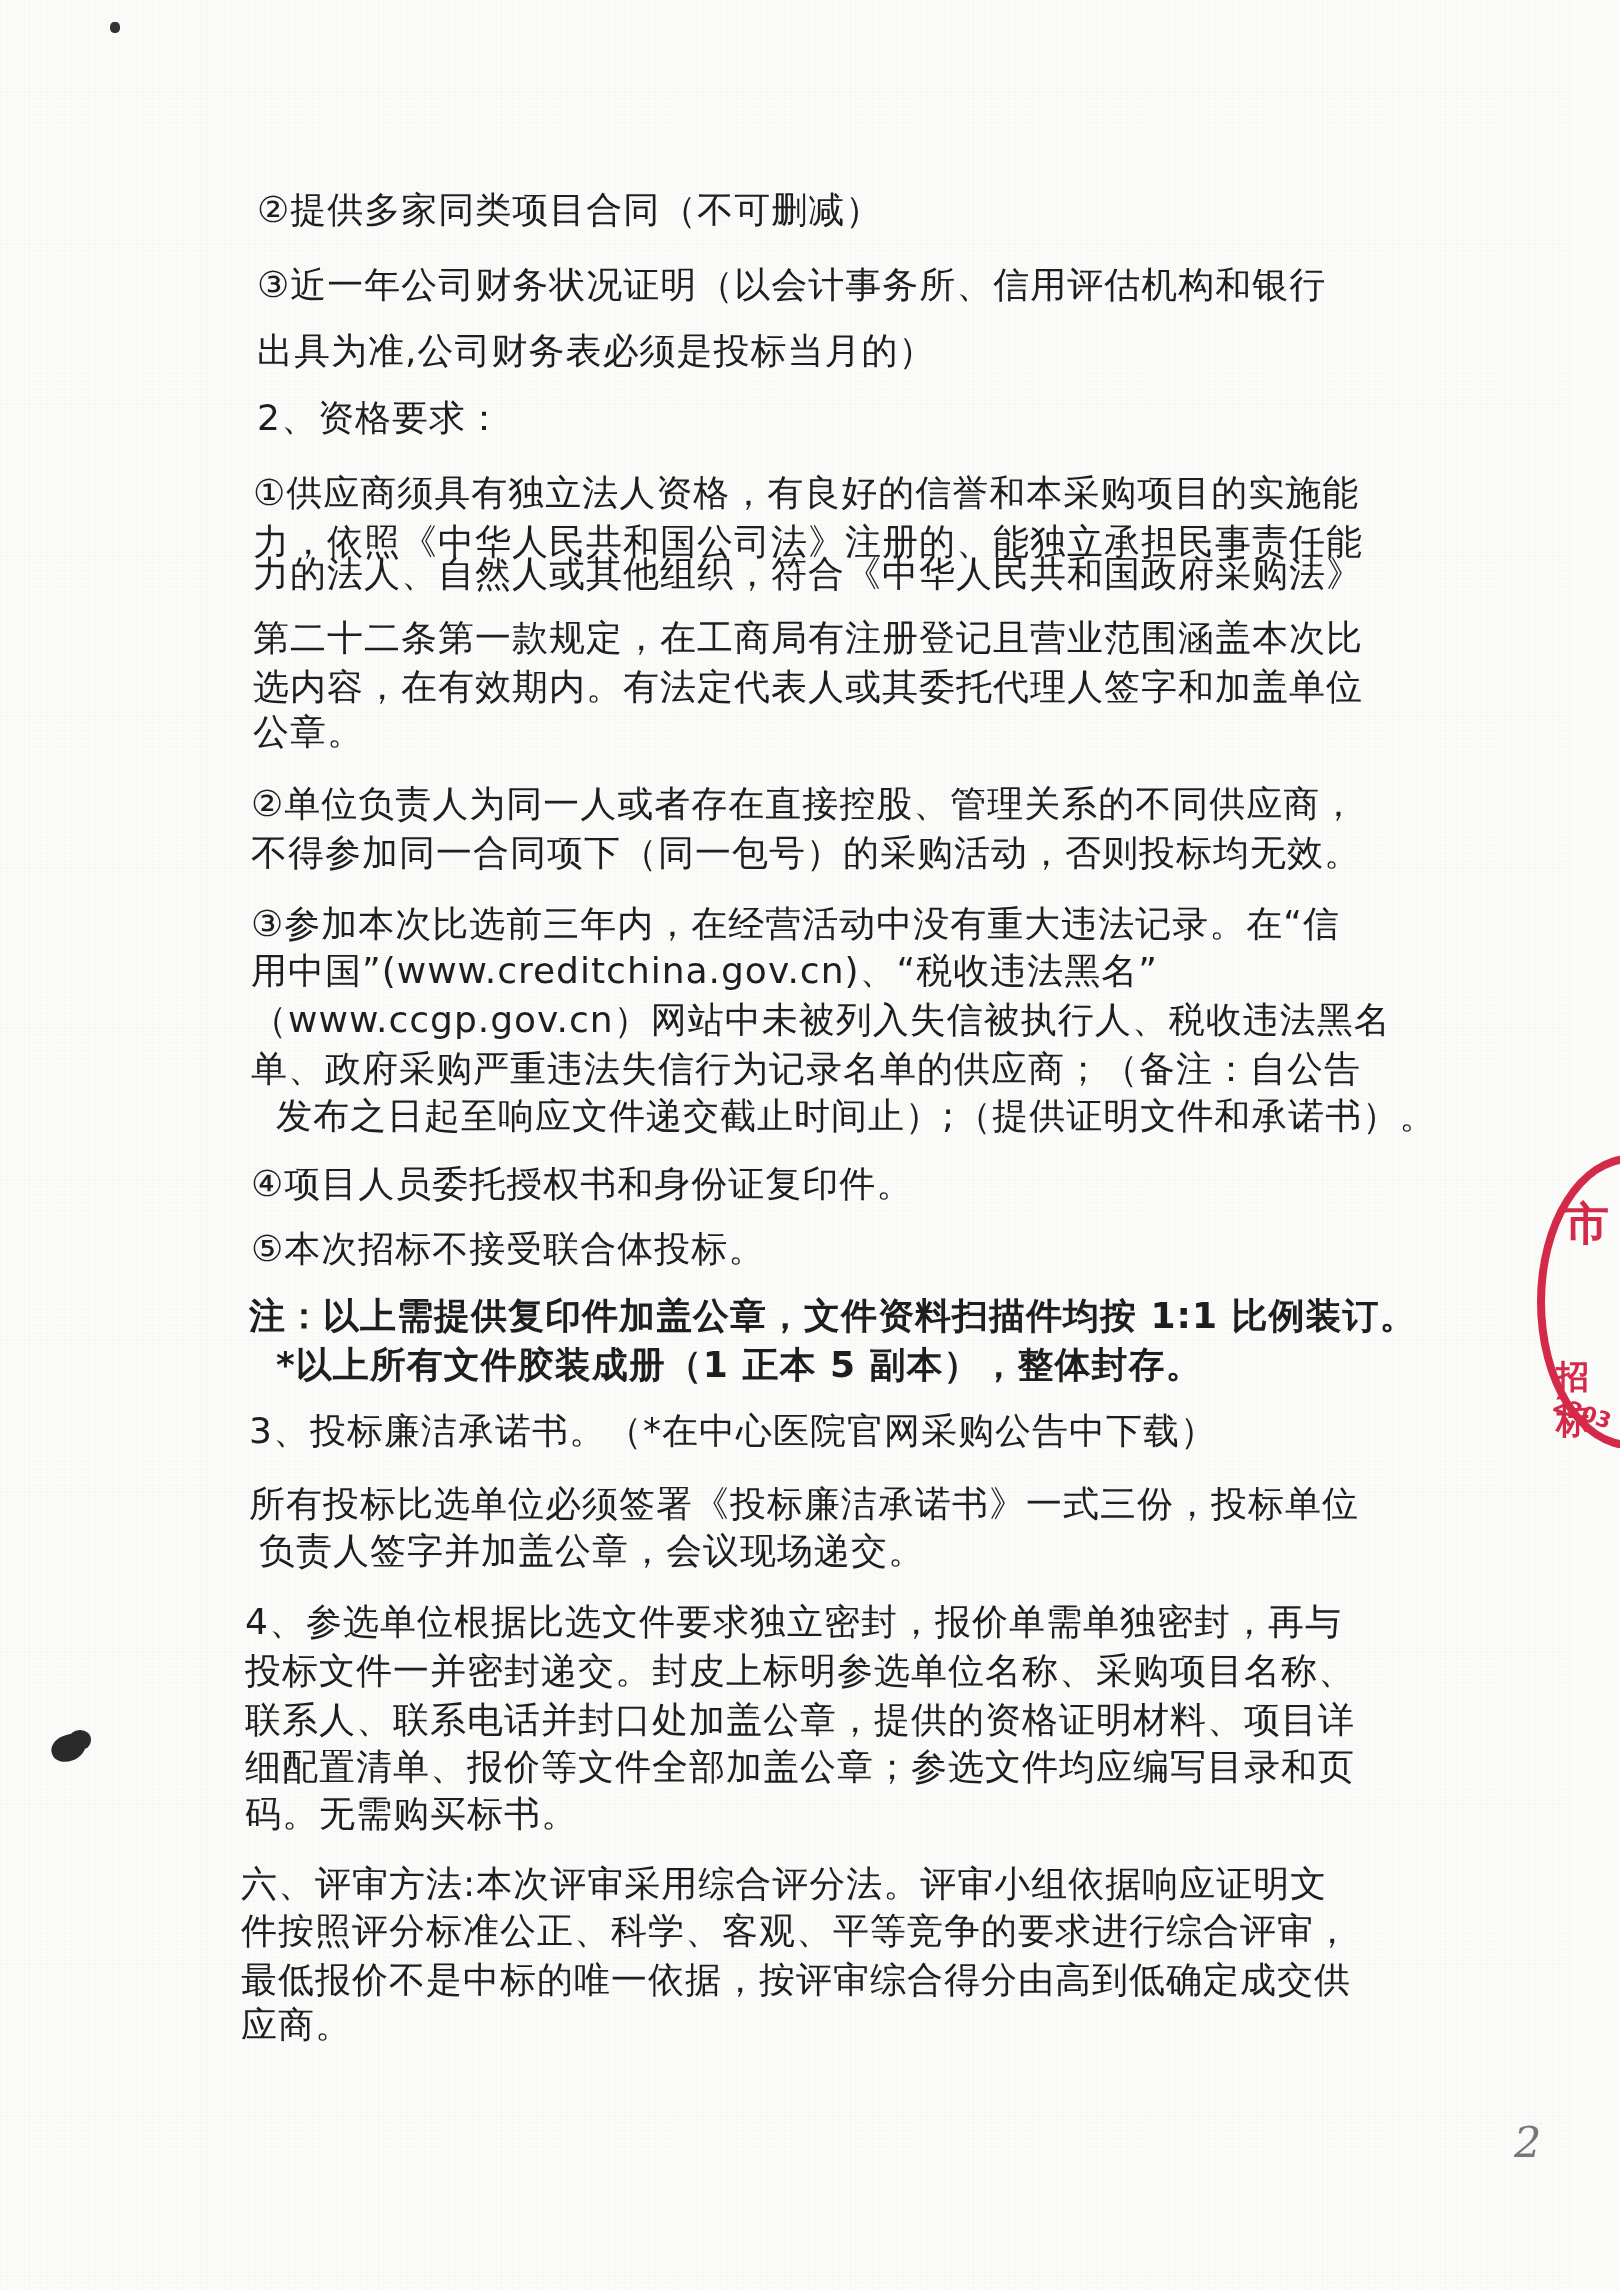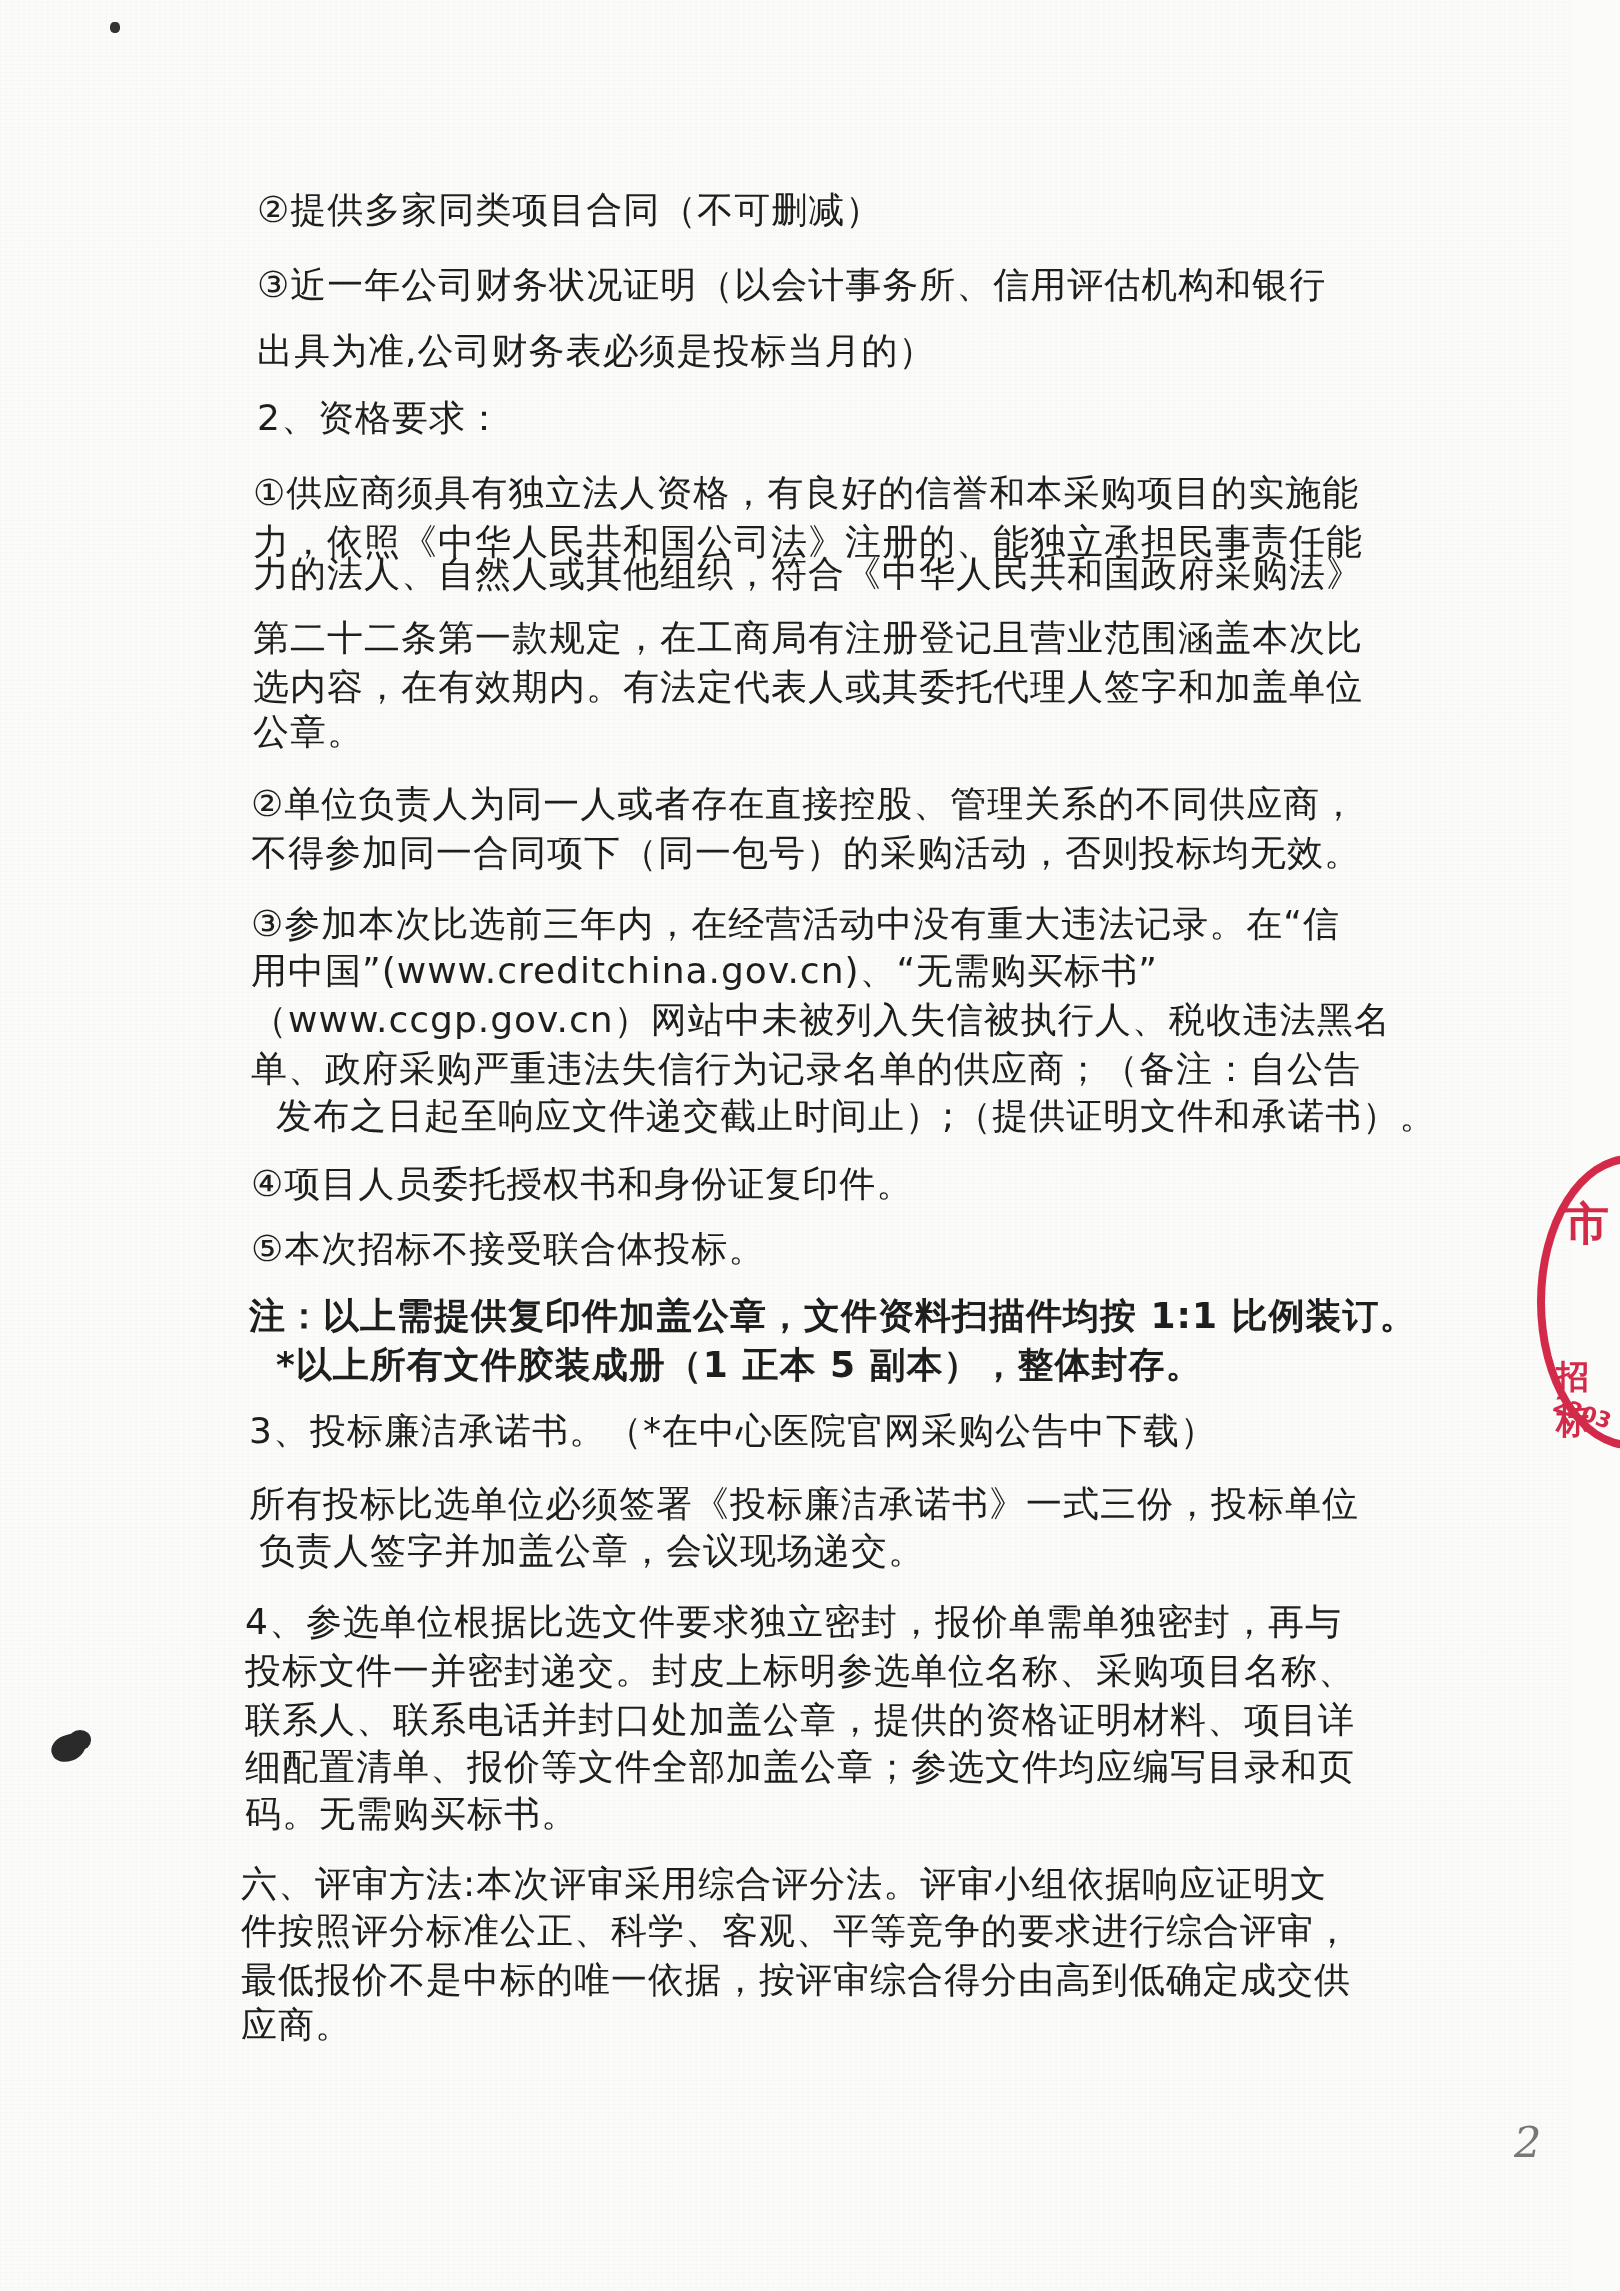--- a/index.html
+++ b/index.html
@@ -61,21 +61,21 @@
       <div class="line" style="top: 394px; left: 257px;">2、资格要求：</div>
       <div class="line" style="top: 469px; left: 253px;">①供应商须具有独立法人资格，有良好的信誉和本采购项目的实施能</div>
       <div class="line" style="top: 518px; left: 253px; text-align: right;">力，依照《中华人民共和国公司法》注册的、能独立承担民事责任能</div>
       <div class="line" style="top: 550px; left: 253px;">力的法人、自然人或其他组织，符合《中华人民共和国政府采购法》</div>
       <div class="line" style="top: 614px; left: 253px; text-align: center;">第二十二条第一款规定，在工商局有注册登记且营业范围涵盖本次比</div>
       <div class="line" style="top: 663px; left: 253px;">选内容，在有效期内。有法定代表人或其委托代理人签字和加盖单位</div>
       <div class="line" style="top: 708px; left: 253px;">公章。</div>
       <div class="line" style="top: 780px; left: 251px;">②单位负责人为同一人或者存在直接控股、管理关系的不同供应商，</div>
       <div class="line" style="top: 829px; left: 251px;">不得参加同一合同项下（同一包号）的采购活动，否则投标均无效。</div>
       <div class="line" style="top: 900px; left: 251px;">③参加本次比选前三年内，在经营活动中没有重大违法记录。在“信</div>
-      <div class="line" style="top: 947px; left: 251px;">用中国”(www.creditchina.gov.cn)、“无需购买标书”</div>
+      <div class="line" style="top: 947px; left: 251px;">用中国”(www.creditchina.gov.cn)、“税收违法黑名”</div>
       <div class="line" style="top: 996px; left: 251px;">（www.ccgp.gov.cn）网站中未被列入失信被执行人、税收违法黑名</div>
       <div class="line" style="top: 1045px; left: 251px;">单、政府采购严重违法失信行为记录名单的供应商；（备注：自公告</div>
       <div class="line" style="top: 1092px; left: 251px; margin-left: 25px;">发布之日起至响应文件递交截止时间止）;（提供证明文件和承诺书）。</div>
       <div class="line" style="top: 1160px; left: 251px;">④项目人员委托授权书和身份证复印件。</div>
       <div class="line" style="top: 1225px; left: 251px;">⑤本次招标不接受联合体投标。</div>
       <div class="line bold" style="top: 1292px; left: 249px;">注：以上需提供复印件加盖公章，文件资料扫描件均按 1:1 比例装订。</div>
       <div class="line bold" style="top: 1341px; left: 276px;">*以上所有文件胶装成册（1 正本 5 副本），整体封存。</div>
       <div class="line" style="top: 1407px; left: 249px;">3、投标廉洁承诺书。（*在中心医院官网采购公告中下载）</div>
       <div class="line" style="top: 1480px; left: 249px;">所有投标比选单位必须签署《投标廉洁承诺书》一式三份，投标单位</div>
       <div class="line" style="top: 1527px; left: 249px; margin-left: 10px;">负责人签字并加盖公章，会议现场递交。</div>

